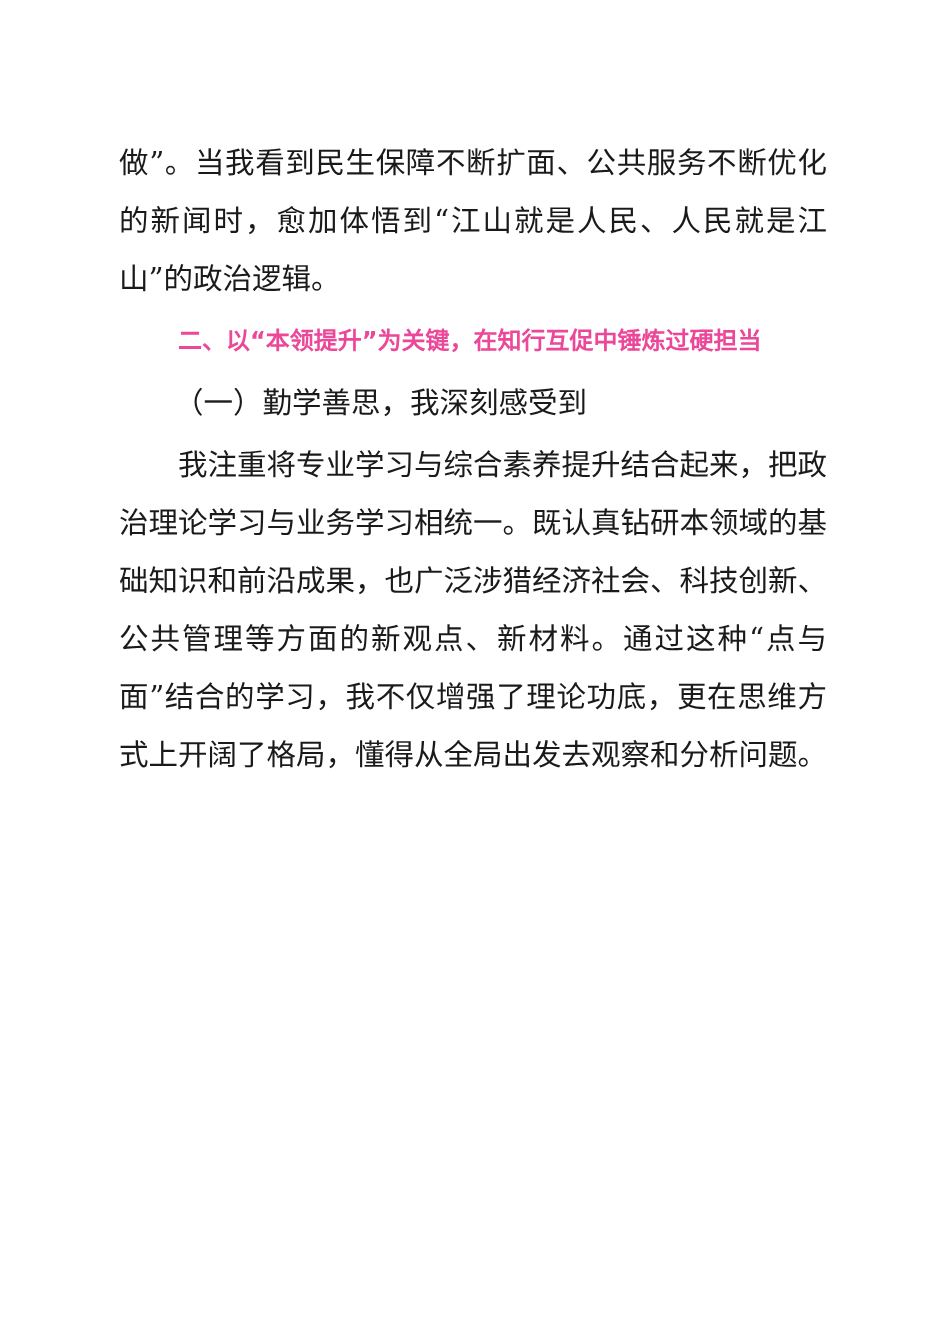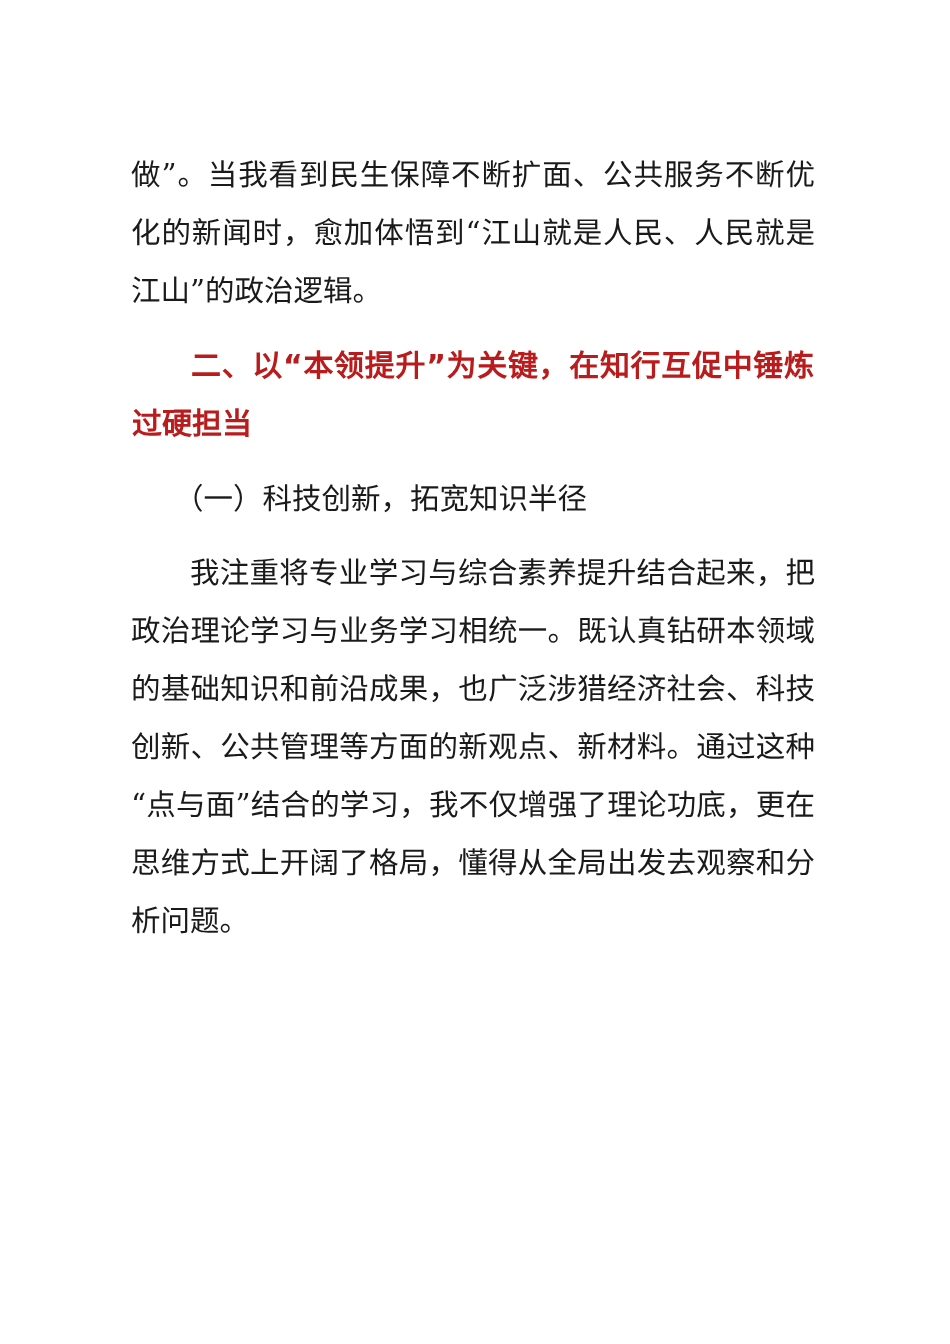--- a/index.html
+++ b/index.html
@@ -28,41 +28,41 @@
 
   
   .para {
     font-family: "DejaVu Serif", "Liberation Serif", serif;
     font-size: 29.5px;
     line-height: 58px;
     color: #1a1a1a;
     text-align: justify;
     text-justify: inter-ideograph;
     text-indent: 59px;
-    margin: 16px;
+    margin: 4px;
     letter-spacing: 0;
     font-weight: 400;
   }
 
   
   .para.no-indent {
     text-indent: 0;
   }
 
   
   .heading-major {
     font-family: "DejaVu Sans", "Liberation Sans", sans-serif;
-    font-size: 30px;
+    font-size: 24px;
     line-height: 58px;
-    color: #b91c1c;
+    color: #ec4899;
     font-weight: 700;
     text-align: justify;
     text-justify: inter-ideograph;
     text-indent: 59px;
-    margin: 17px;
+    margin: 4px;
     letter-spacing: 0;
   }
 
   
   .heading-sub {
     font-family: "DejaVu Serif", "Liberation Serif", serif;
     font-size: 29.5px;
     line-height: 58px;
     color: #1a1a1a;
     font-weight: 400;
@@ -77,18 +77,18 @@
 
 <div class="page">
   <div class="content">
 
     <p class="para no-indent">做”。当我看到民生保障不断扩面、公共服务不断优化的新闻时，愈加体悟到“江山就是人民、人民就是江山”的政治逻辑。</p>
 
 
     <p class="heading-major">二、以“本领提升”为关键，在知行互促中锤炼过硬担当</p>
 
 
-    <p class="heading-sub">（一）科技创新，拓宽知识半径</p>
+    <p class="heading-sub">（一）勤学善思，我深刻感受到</p>
 
     <p class="para">我注重将专业学习与综合素养提升结合起来，把政治理论学习与业务学习相统一。既认真钻研本领域的基础知识和前沿成果，也广泛涉猎经济社会、科技创新、公共管理等方面的新观点、新材料。通过这种“点与面”结合的学习，我不仅增强了理论功底，更在思维方式上开阔了格局，懂得从全局出发去观察和分析问题。</p>
 
   </div>
 </div>
 
 </body></html>

